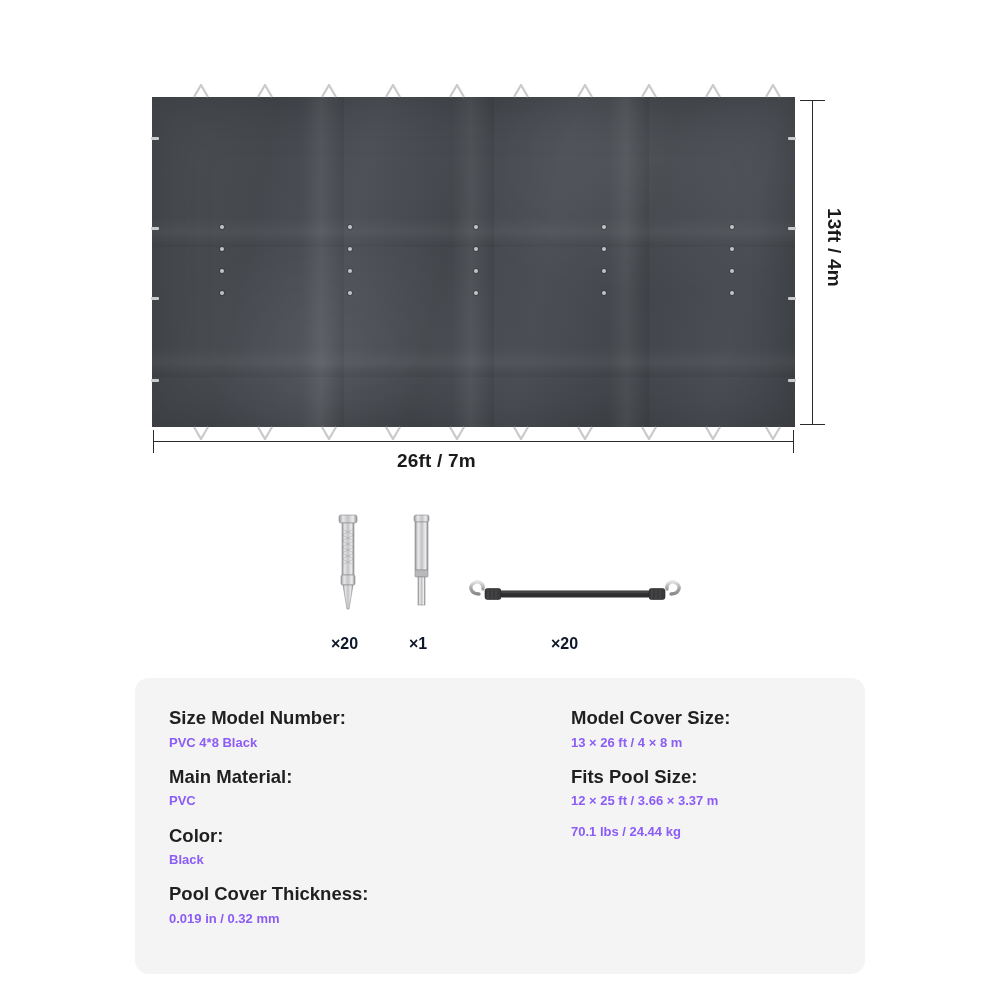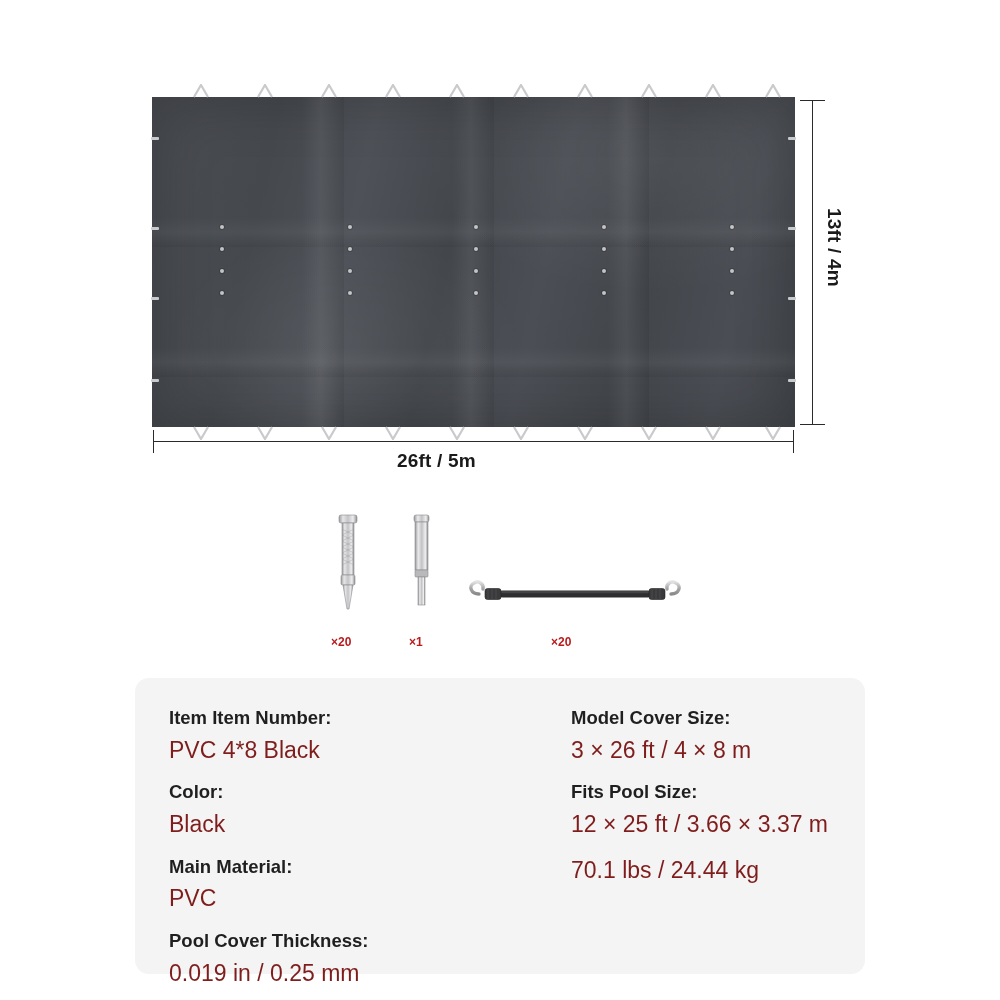--- a/index.html
+++ b/index.html
@@ -119,23 +119,23 @@
     left: 0;
     top: 495px;
     width: 1000px;
     height: 175px;
   }
   .acc {
     position: absolute;
   }
   .acc-count {
     position: absolute;
-    font-size: 12px;
+    font-size: 16px;
     font-weight: bold;
-    color: #b91c1c;
+    color: #0f172a;
     white-space: nowrap;
   }
 
   
   .specs {
     position: absolute;
     left: 135px;
     top: 678px;
     width: 730px;
     height: 296px;
@@ -150,23 +150,23 @@
   .spec-col.right { left: 436px; width: 300px; }
 
   .spec-item { margin-bottom: 10px; }
   .spec-label {
     font-size: 18.5px;
     font-weight: bold;
     color: #1f1f1f;
     line-height: 1.55;
   }
   .spec-value {
-    font-size: 23px;
-    font-weight: normal;
-    color: #7f1d1d;
+    font-size: 13px;
+    font-weight: bold;
+    color: #8b5cf6;
     line-height: 1.55;
   }
 </style>
 </head>
 <body>
 
 <div class="page">
 
   <div class="diagram">
 
@@ -323,21 +323,21 @@
     </div>
 
     <div class="dimline" style="left:812px; top:100px; width:1.4px; height:325px;"></div>
     <div class="dimline" style="left:800px; top:100px; width:25px; height:1.4px;"></div>
     <div class="dimline" style="left:800px; top:424px; width:25px; height:1.4px;"></div>
     <div class="dim-label vertical" style="left:845px; top:208px;">13ft / 4m</div>
 
     <div class="dimline" style="left:153px; top:441px; width:641px; height:1.4px;"></div>
     <div class="dimline" style="left:153px; top:430px; width:1.4px; height:23px;"></div>
     <div class="dimline" style="left:793px; top:430px; width:1.4px; height:23px;"></div>
-    <div class="dim-label" style="left:397px; top:450px;">26ft / 5m</div>
+    <div class="dim-label" style="left:397px; top:450px;">26ft / 7m</div>
   </div>
 
   <div class="accessories">
 
     <div class="acc" style="left:328px; top:18px;">
       <svg width="40" height="110" viewBox="0 0 40 110">
         <defs>
           <linearGradient id="metal1" x1="0" y1="0" x2="1" y2="0">
             <stop offset="0%" stop-color="#9a9a9c"></stop>
             <stop offset="22%" stop-color="#e6e6e8"></stop>
@@ -416,41 +416,41 @@
         </g>
       </svg>
     </div>
     <div class="acc-count" style="left:551px; top:140px;">×20</div>
   </div>
 
   <div class="specs">
 
     <div class="spec-col left">
       <div class="spec-item">
-        <div class="spec-label">Item Item Number:</div>
+        <div class="spec-label">Size Model Number:</div>
         <div class="spec-value">PVC 4*8 Black</div>
+      </div>
+      <div class="spec-item">
+        <div class="spec-label">Main Material:</div>
+        <div class="spec-value">PVC</div>
       </div>
       <div class="spec-item">
         <div class="spec-label">Color:</div>
         <div class="spec-value">Black</div>
       </div>
       <div class="spec-item">
-        <div class="spec-label">Main Material:</div>
-        <div class="spec-value">PVC</div>
-      </div>
-      <div class="spec-item">
         <div class="spec-label">Pool Cover Thickness:</div>
-        <div class="spec-value">0.019 in / 0.25 mm</div>
+        <div class="spec-value">0.019 in / 0.32 mm</div>
       </div>
     </div>
 
     <div class="spec-col right">
       <div class="spec-item">
         <div class="spec-label">Model Cover Size:</div>
-        <div class="spec-value">3 × 26 ft / 4 × 8 m</div>
+        <div class="spec-value">13 × 26 ft / 4 × 8 m</div>
       </div>
       <div class="spec-item">
         <div class="spec-label">Fits Pool Size:</div>
         <div class="spec-value">12 × 25 ft / 3.66 × 3.37 m</div>
       </div>
       <div class="spec-item">
         <div class="spec-value">70.1 lbs / 24.44 kg</div>
       </div>
     </div>
 

